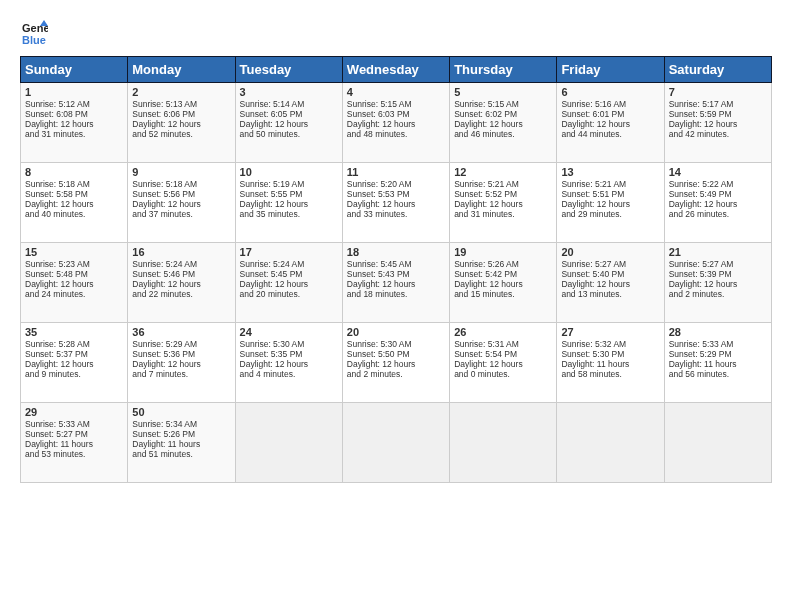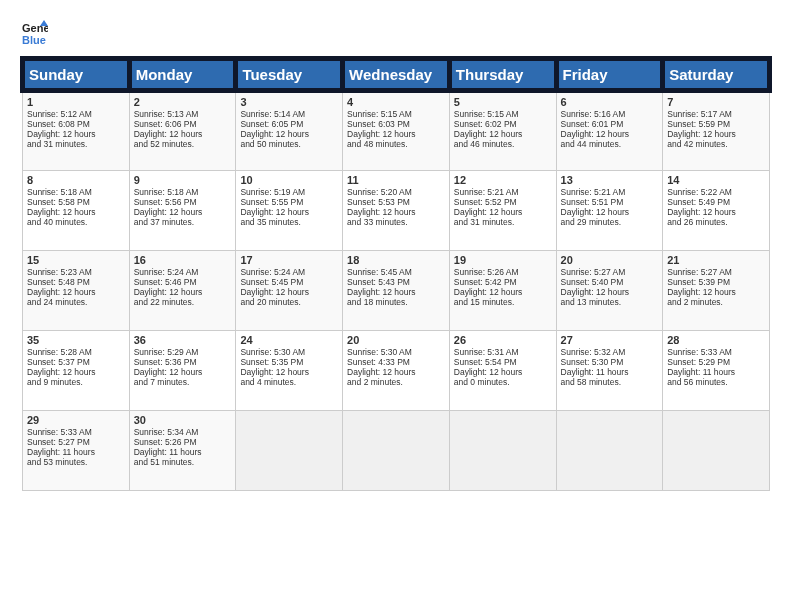--- a/index.html
+++ b/index.html
@@ -44,25 +44,25 @@
       color: #555;
     }
     table {
       width: 100%;
       border-collapse: collapse;
       table-layout: fixed;
     }
     thead tr th {
       background-color: #2e6bb0;
       color: #fff;
-      font-size: 15px;
+      font-size: 13px;
       font-weight: bold;
       padding: 5px 4px;
       text-align: left;
-      border: 5px solid #0f172a;
+      border: 1px solid #0f172a;
     }
     tbody tr td {
       border: 1px solid #ccc;
       vertical-align: top;
       padding: 3px 4px;
       font-size: 8.5px;
       color: #333;
       height: 80px;
     }
     tbody tr:nth-child(odd) td {
@@ -283,21 +283,21 @@
           <td>
             <span class="day-num">24</span>
             <div>Sunrise: 5:30 AM</div>
             <div>Sunset: 5:35 PM</div>
             <div>Daylight: 12 hours</div>
             <div>and 4 minutes.</div>
           </td>
           <td>
             <span class="day-num">20</span>
             <div>Sunrise: 5:30 AM</div>
-            <div>Sunset: 4:33 PM</div>
+            <div>Sunset: 5:50 PM</div>
             <div>Daylight: 12 hours</div>
             <div>and 2 minutes.</div>
           </td>
           <td>
             <span class="day-num">26</span>
             <div>Sunrise: 5:31 AM</div>
             <div>Sunset: 5:54 PM</div>
             <div>Daylight: 12 hours</div>
             <div>and 0 minutes.</div>
           </td>
@@ -318,21 +318,21 @@
         </tr>
         <tr>
           <td>
             <span class="day-num">29</span>
             <div>Sunrise: 5:33 AM</div>
             <div>Sunset: 5:27 PM</div>
             <div>Daylight: 11 hours</div>
             <div>and 53 minutes.</div>
           </td>
           <td>
-            <span class="day-num">30</span>
+            <span class="day-num">50</span>
             <div>Sunrise: 5:34 AM</div>
             <div>Sunset: 5:26 PM</div>
             <div>Daylight: 11 hours</div>
             <div>and 51 minutes.</div>
           </td>
           <td class="cell-empty"></td>
           <td class="cell-empty"></td>
           <td class="cell-empty"></td>
           <td class="cell-empty"></td>
           <td class="cell-empty"></td>

